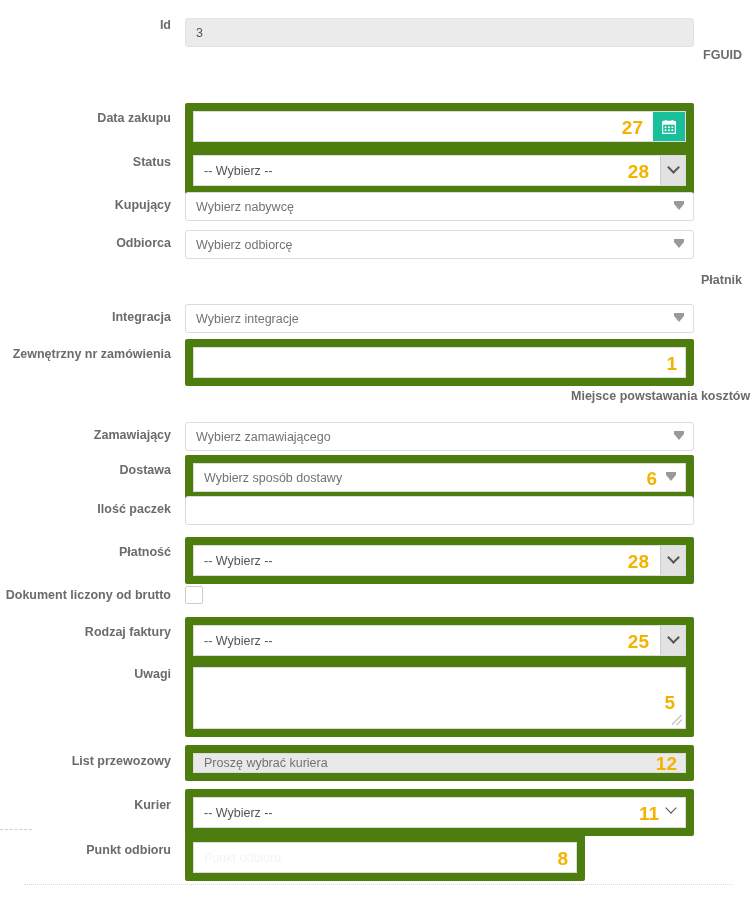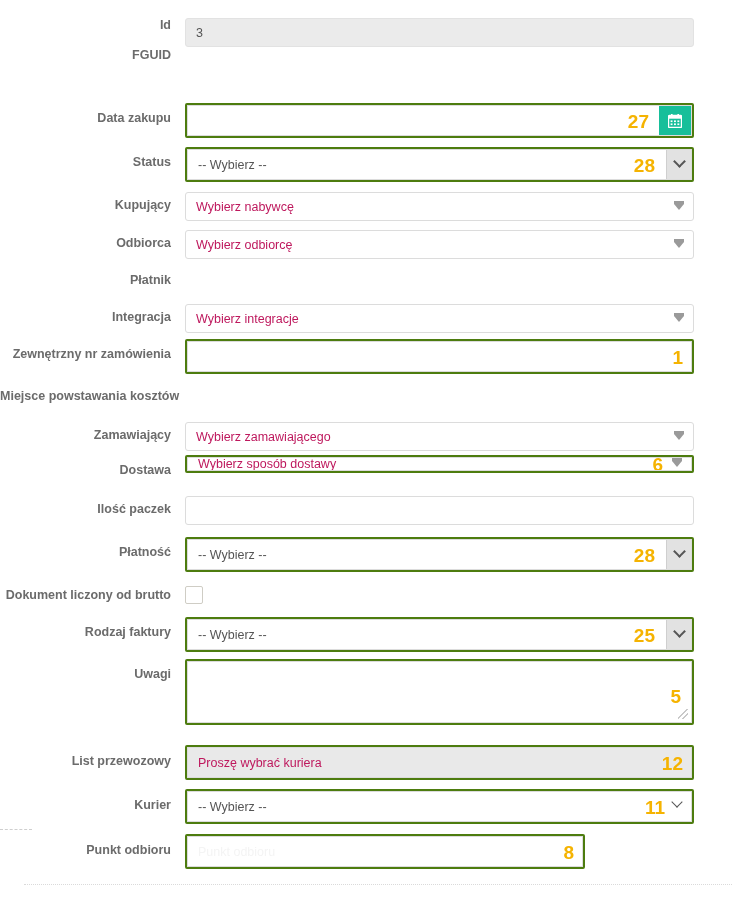--- a/index.html
+++ b/index.html
@@ -16,20 +16,21 @@
     background: #fff;
   }
 
   
   .row {
     position: absolute;
     left: 0;
     width: 756px;
     display: flex;
     align-items: flex-start;
+    justify-content: flex-end;
   }
   .label {
     width: 185px;
     flex: 0 0 185px;
     text-align: right;
     padding-right: 14px;
     color: #6b6b6b;
     font-size: 12.5px;
     font-weight: bold;
     line-height: 15px;
@@ -51,28 +52,28 @@
     background: #ffffff;
     font-size: 12.5px;
     color: #555;
     display: flex;
     align-items: center;
     padding: 0 10px;
     overflow: hidden;
   }
   .fld.readonly { background: #ebebeb; border-color: #e2e2e2; }
   .fld.disabled { background: #e9e9e9; border-color: #dcdcdc; }
-  .fld .ph { color: #be185d; }
+  .fld .ph { color: #737373; }
   .fld .val { color: #555; }
   .fld .ph.ghost { color: #f4f4f4; }
 
   
   .hl {
     position: relative;
-    border: 2px solid #4d7c0f;
+    border: 8px solid #4d7c0f;
     border-radius: 2px;
     padding: 0;
     background: transparent;
   }
   .hl > .fld { border: 1px solid #dcdcdc; border-radius: 0; }
 
   
   .num {
     position: absolute;
     right: 8px;
@@ -312,21 +313,21 @@
         <span class="ph">Wybierz zamawiającego</span>
         <i class="s2caret"></i>
       </div>
     </div>
   </div>
 
   <div class="row" style="top:455px">
     <div class="label" style="padding-top:8px">Dostawa</div>
     <div class="ctl">
       <div class="hl">
-        <div class="fld" style="height:14px;padding-right:30px">
+        <div class="fld" style="height:29px;padding-right:30px">
           <span class="ph">Wybierz sposób dostawy</span>
           <span class="num" style="right:28px">6</span>
           <i class="s2caret"></i>
         </div>
       </div>
     </div>
   </div>
 
   <div class="row" style="top:496px">
     <div class="label" style="padding-top:6px">Ilość paczek</div>
@@ -383,21 +384,21 @@
           <i class="grip"></i>
         </div>
       </div>
     </div>
   </div>
 
   <div class="row" style="top:745px">
     <div class="label" style="padding-top:9px">List przewozowy</div>
     <div class="ctl">
       <div class="hl">
-        <div class="fld disabled" style="height:31px">
+        <div class="fld disabled" style="height:20px">
           <span class="ph">Proszę wybrać kuriera</span>
           <span class="num">12</span>
         </div>
       </div>
     </div>
   </div>
 
   <div class="row" style="top:789px">
     <div class="label" style="padding-top:9px">Kurier</div>
     <div class="ctl">

